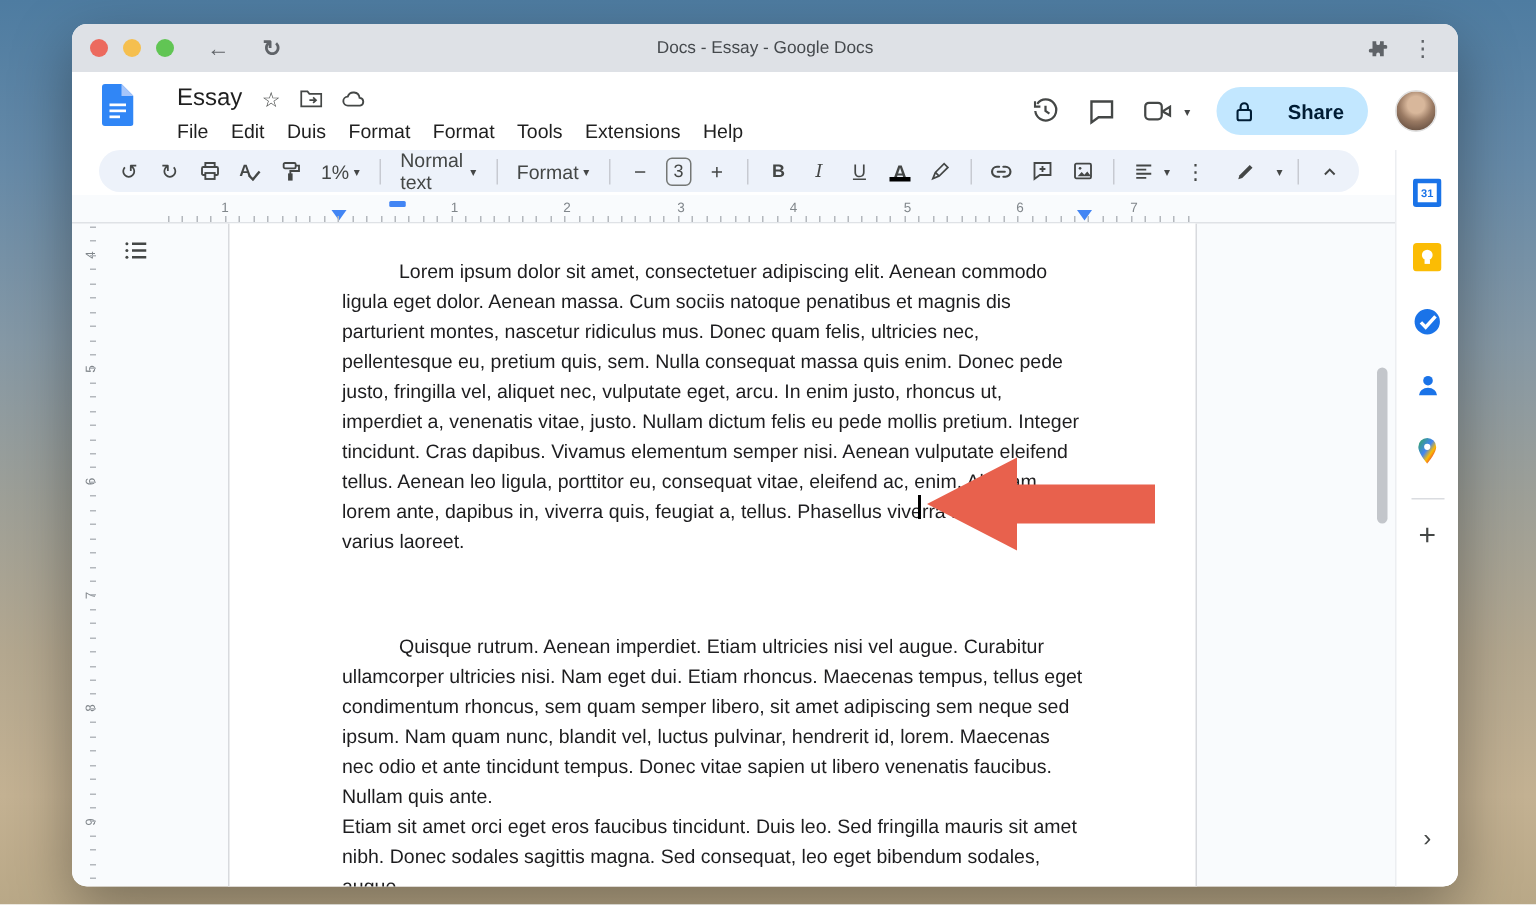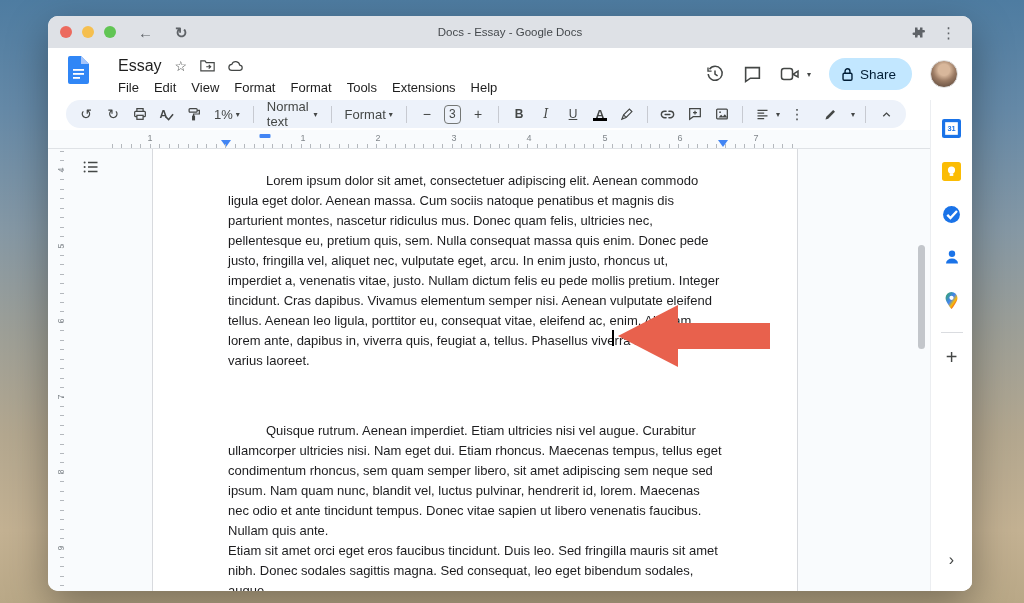--- a/index.html
+++ b/index.html
@@ -22,22 +22,22 @@
   .appbar { height:52px; background:#fff; display:flex; align-items:center; }
   .appbar-left { display:flex; align-items:flex-start; padding-left:20px; gap:29px; }
   .docs-logo { margin-top:2px; }
   .title-block .row1 { display:flex; align-items:center; gap:13px; height:24px; }
   .doc-title { font-size:16px; color:#1f1f1f; }
   .mini-ic { color:#444746; font-size:14px; line-height:1; display:flex; align-items:center; }
   .menus { display:flex; gap:15px; margin-top:2px; }
   .menus span { font-size:13px; color:#1f1f1f; cursor:default; }
   .appbar-right { margin-left:auto; display:flex; align-items:center; gap:18px; padding-right:14px; }
   .hd-ic { display:flex; align-items:center; }
-  .share-btn { display:flex; align-items:center; gap:6px; background:var(--share-bg,#c2e7ff); border:none;
-    height:32px; padding:0 16px 0 12px; border-radius:16px; font-size:13.5px; font-weight:normal; color:#001d35;
+  .share-btn { display:flex; align-items:center; gap:22px; background:var(--share-bg,#c2e7ff); border:none;
+    height:32px; padding:0 16px 0 12px; border-radius:16px; font-size:13.5px; font-weight:bold; color:#001d35;
     font-family:"Liberation Sans",sans-serif; }
   .avatar { width:28px; height:28px; border-radius:50%;
     background:radial-gradient(circle at 50% 34%, #d8b79b 0 26%, #9a7a63 52%, #6e5646 80%, #5c463a 100%);
     border:1px solid #e0e0e0; }
 
   
   .toolbarrow { height:30px; background:#fff; padding:0 0 0 18px; }
   .pill { width:840px; height:28px; background:var(--toolbar-bg,#edf2fa); border-radius:14px;
     display:flex; align-items:center; padding:0 10px; gap:7px; color:#444746; }
   .ti { min-width:20px; height:22px; display:flex; align-items:center; justify-content:center; font-size:14px;
@@ -145,21 +145,21 @@
             </span>
             <span class="mini-ic">
               <svg width="16" height="12" viewBox="0 0 18 13" fill="none" stroke="#444746" stroke-width="1.4">
                 <path d="M4.5 11.5a3.4 3.4 0 01-.2-6.8 4.6 4.6 0 018.9.9h.3a3 3 0 010 5.9z"></path>
               </svg>
             </span>
           </div>
           <div class="menus">
             <span>File</span>
             <span>Edit</span>
-            <span>View</span>
+            <span>Duis</span>
             <span>Format</span>
             <span>Format</span>
             <span>Tools</span>
             <span>Extensions</span>
             <span>Help</span>
           </div>
         </div>
       </div>
       <div class="appbar-right">
         <span class="hd-ic">

